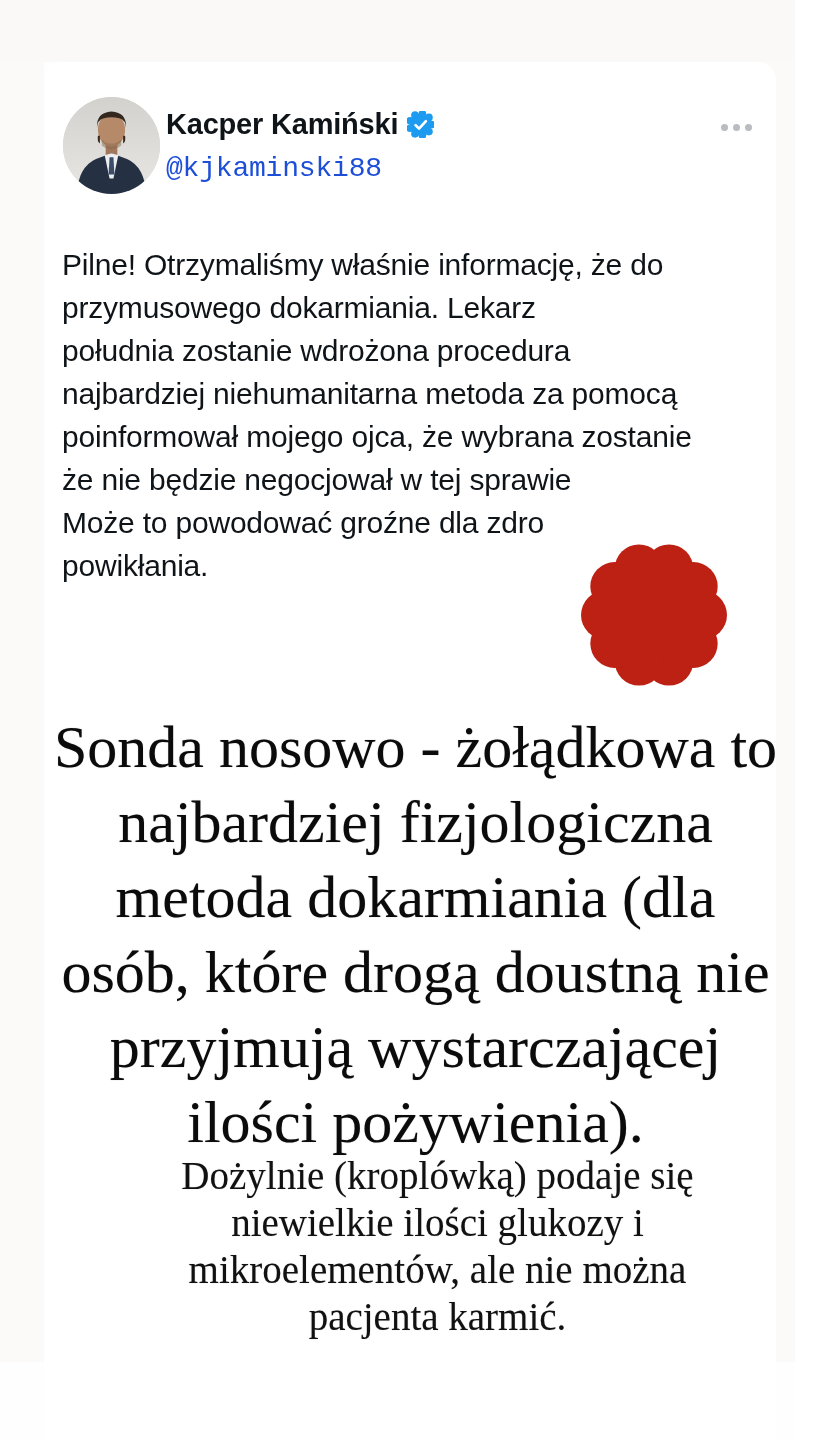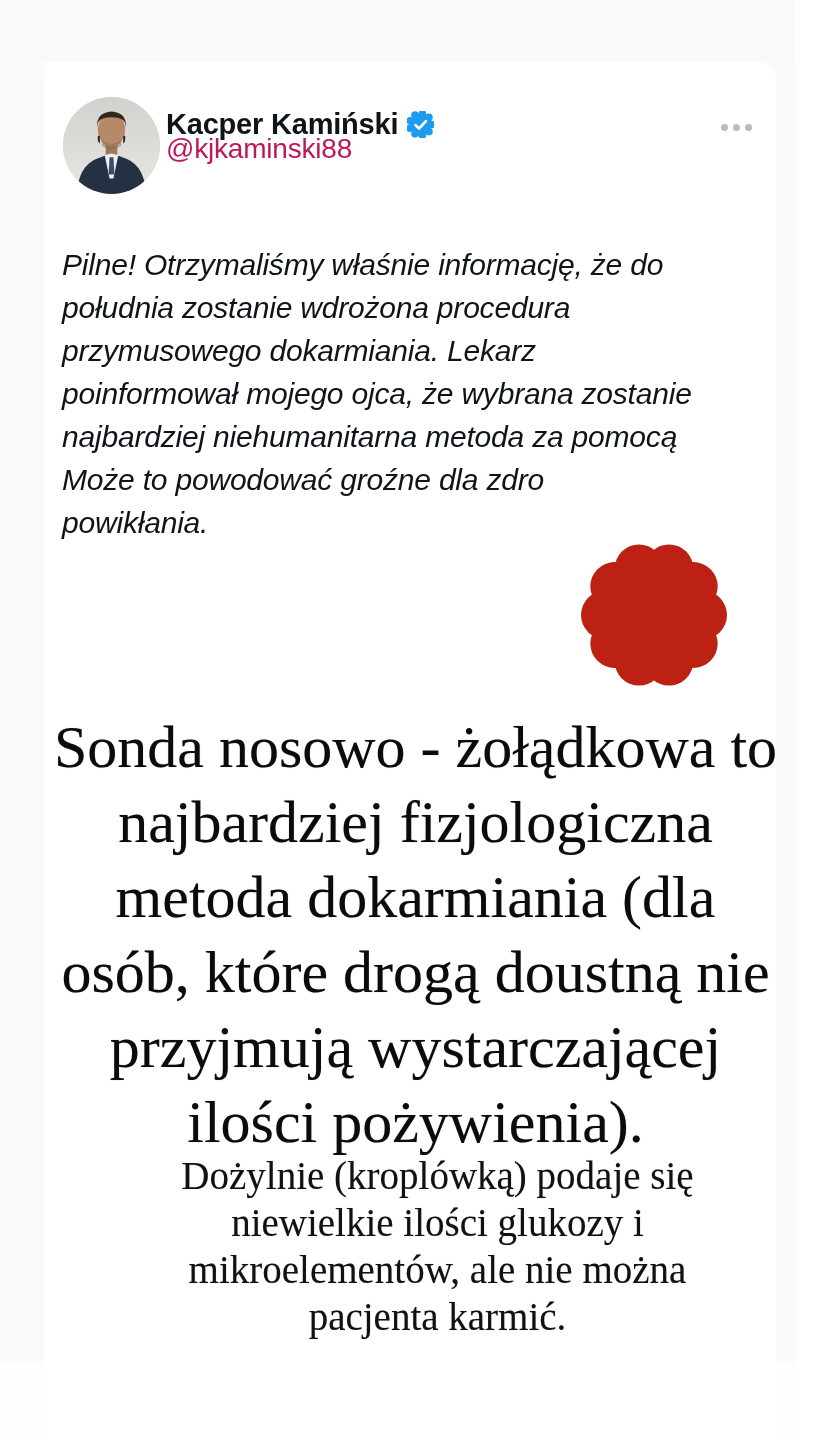--- a/index.html
+++ b/index.html
@@ -29,38 +29,37 @@
   .name-row{
     position:absolute;left:166px;top:106px;height:36px;
     display:flex;align-items:center;gap:9px;
   }
   .author-name{
     font-size:29px;font-weight:700;color:#0f1419;letter-spacing:-0.2px;
     white-space:nowrap;
   }
   .verified{width:27px;height:27px;flex:0 0 auto;}
   .author-handle{
-    position:absolute;left:166px;top:133px;
-    font-size:28px;color:#be185d;letter-spacing:-0.2px;
+    position:absolute;left:166px;top:153px;
+    font-size:28px;color:#1d4ed8;letter-spacing:-0.2px;font-family:Liberation Mono, monospace;
   }
   .more-button{
     position:absolute;left:712px;top:112px;width:48px;height:30px;
     display:flex;align-items:center;justify-content:center;gap:5px;
     cursor:pointer;
   }
   .more-button .dot{width:7px;height:7px;border-radius:50%;background:#b9bdc1;}
   
   .tweet-body{
     position:absolute;left:62px;top:243px;width:720px;
     color:#0f1419;
   }
   .tline{
     font-size:30px;line-height:43px;letter-spacing:-0.2px;
     white-space:nowrap;
-    font-style:italic;
   }
   
   .redaction{
     position:absolute;left:581px;top:542px;width:146px;height:146px;
   }
   
   .headline{
     position:absolute;left:0;top:710px;width:839px;
     text-align:center;transform:translateX(-4px);
     font-family:"Liberation Serif", serif;color:#0b0b0b;
@@ -128,24 +127,25 @@
   <div class="author-handle">@kjkaminski88</div>
 
   <div class="more-button" title="More">
     <span class="dot"></span>
     <span class="dot"></span>
     <span class="dot"></span>
   </div>
 
   <div class="tweet-body">
       <div class="tline">Pilne! Otrzymaliśmy właśnie informację, że do</div>
+      <div class="tline">przymusowego dokarmiania. Lekarz</div>
       <div class="tline">południa zostanie wdrożona procedura</div>
-      <div class="tline">przymusowego dokarmiania. Lekarz</div>
+      <div class="tline">najbardziej niehumanitarna metoda za pomocą</div>
       <div class="tline">poinformował mojego ojca, że wybrana zostanie</div>
-      <div class="tline">najbardziej niehumanitarna metoda za pomocą</div>
+      <div class="tline">że nie będzie negocjował w tej sprawie</div>
       <div class="tline">Może to powodować groźne dla zdro</div>
       <div class="tline">powikłania.</div>
     </div>
 
   <svg class="redaction" viewBox="0 0 144 144">
     <g fill="#bc2114">
       <circle cx="72" cy="72" r="52"></circle>
       <circle cx="120" cy="72" r="24"></circle>
       <circle cx="110.8" cy="100.2" r="24"></circle>
       <circle cx="86.8" cy="117.6" r="24"></circle>

